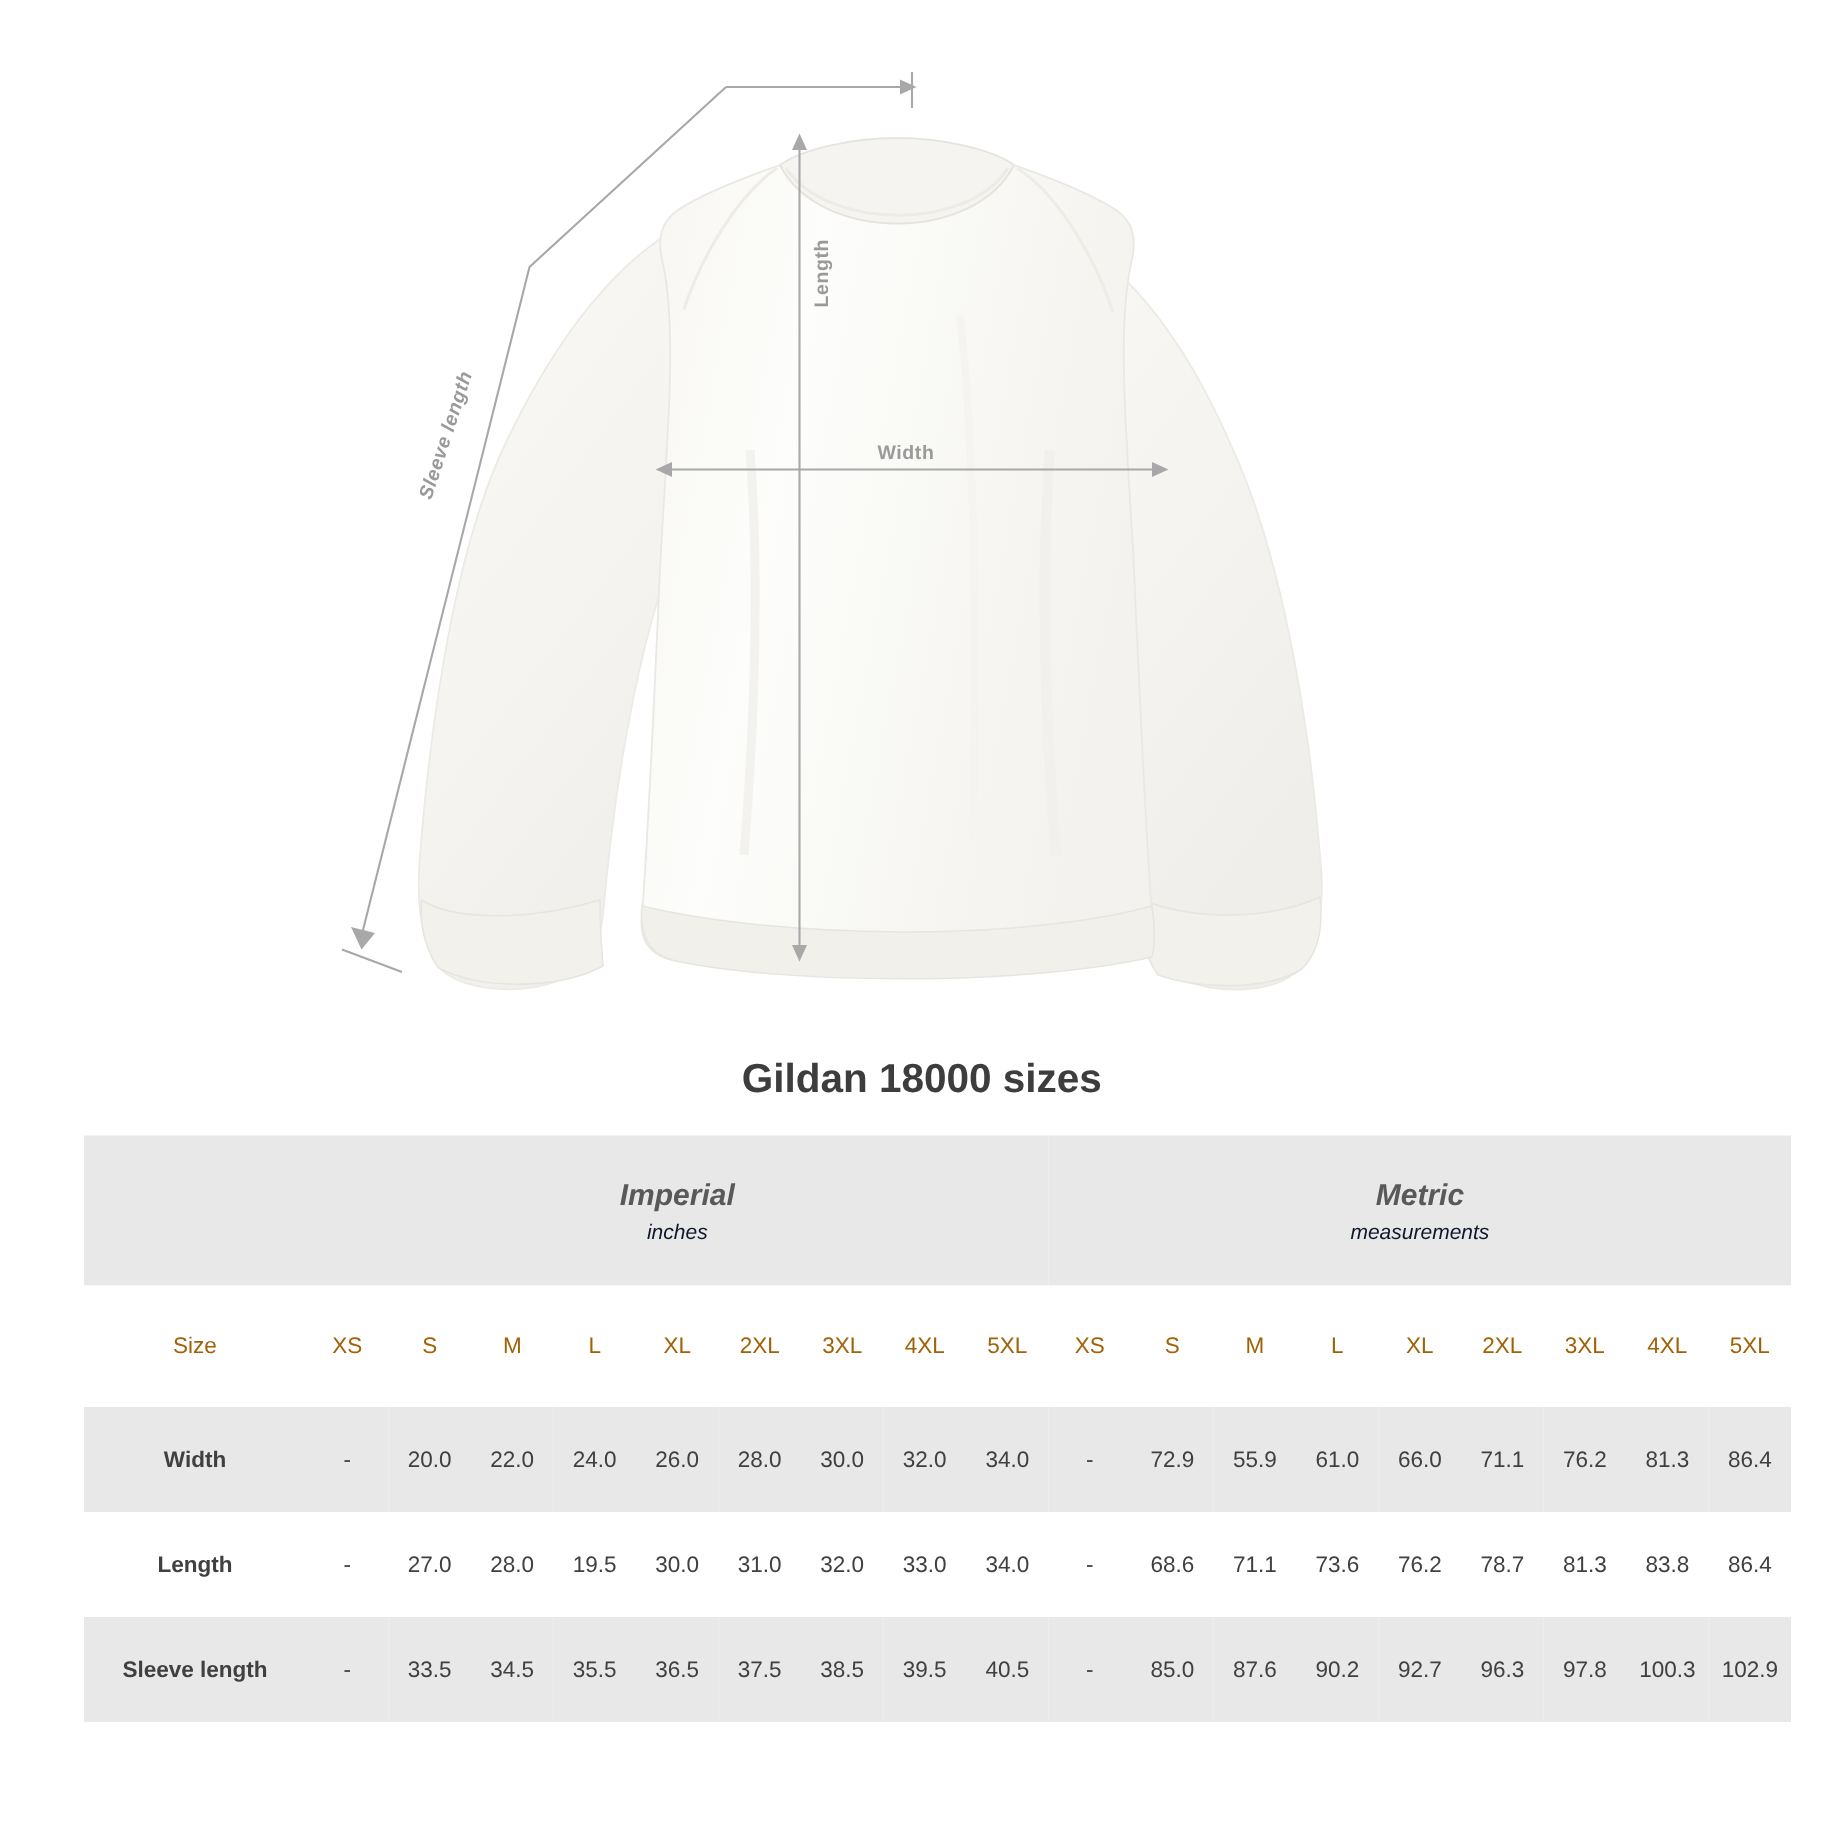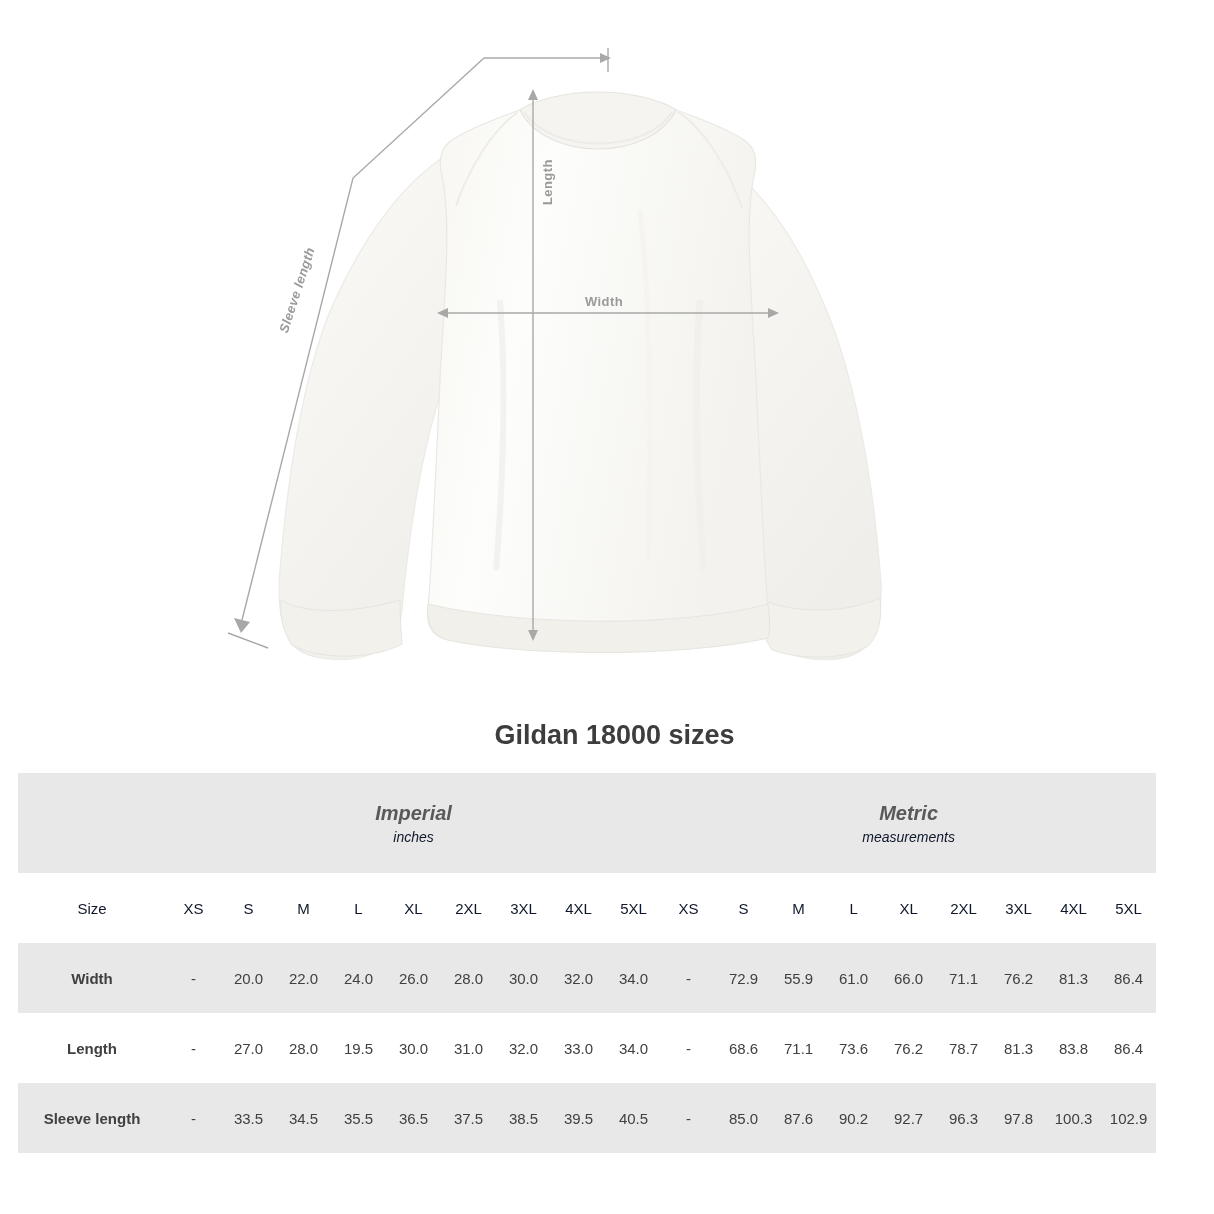--- a/index.html
+++ b/index.html
@@ -49,39 +49,39 @@
     left: 276px;
     top: 330px;
     transform: rotate(-72deg);
     transform-origin: left top;
     font-style: italic;
   }
 
   
   .title-block {
     text-align: center;
-    margin-top: 20px;
+    margin-top: 4px;
     padding-left: 15px;
   }
   .chart-title {
     font-size: 27px;
     font-weight: bold;
     color: #3d3d3d;
     margin: 0;
   }
   .chart-note {
     font-size: 14.5px;
     font-style: italic;
     color: #6f6f6f;
     margin: 14px 0 0 0;
   }
 
   
   .table-wrap {
-    padding: 0 18px;
+    padding: 0 56px;
     margin-top: 22px;
   }
   table.size-table {
     border-collapse: collapse;
     width: 1138px;
     table-layout: fixed;
   }
   table.size-table td, table.size-table th {
     text-align: center;
     vertical-align: middle;
@@ -99,25 +99,25 @@
     color: #595959;
     line-height: 1.25;
   }
   .system-sub {
     font-size: 14px;
     font-style: italic;
     color: #0f172a;
     margin-top: 3px;
   }
   .header-row td {
-    height: 70px;
+    height: 81px;
     background: #ffffff;
     font-size: 15px;
     font-weight: bold;
-    color: #0f172a;
+    color: #a16207;
   }
   .header-row td.rowlabel {
     font-size: 15px;
   }
   .data-row td {
     height: 70px;
     font-size: 15px;
     color: #404040;
   }
   .data-row.alt td {

